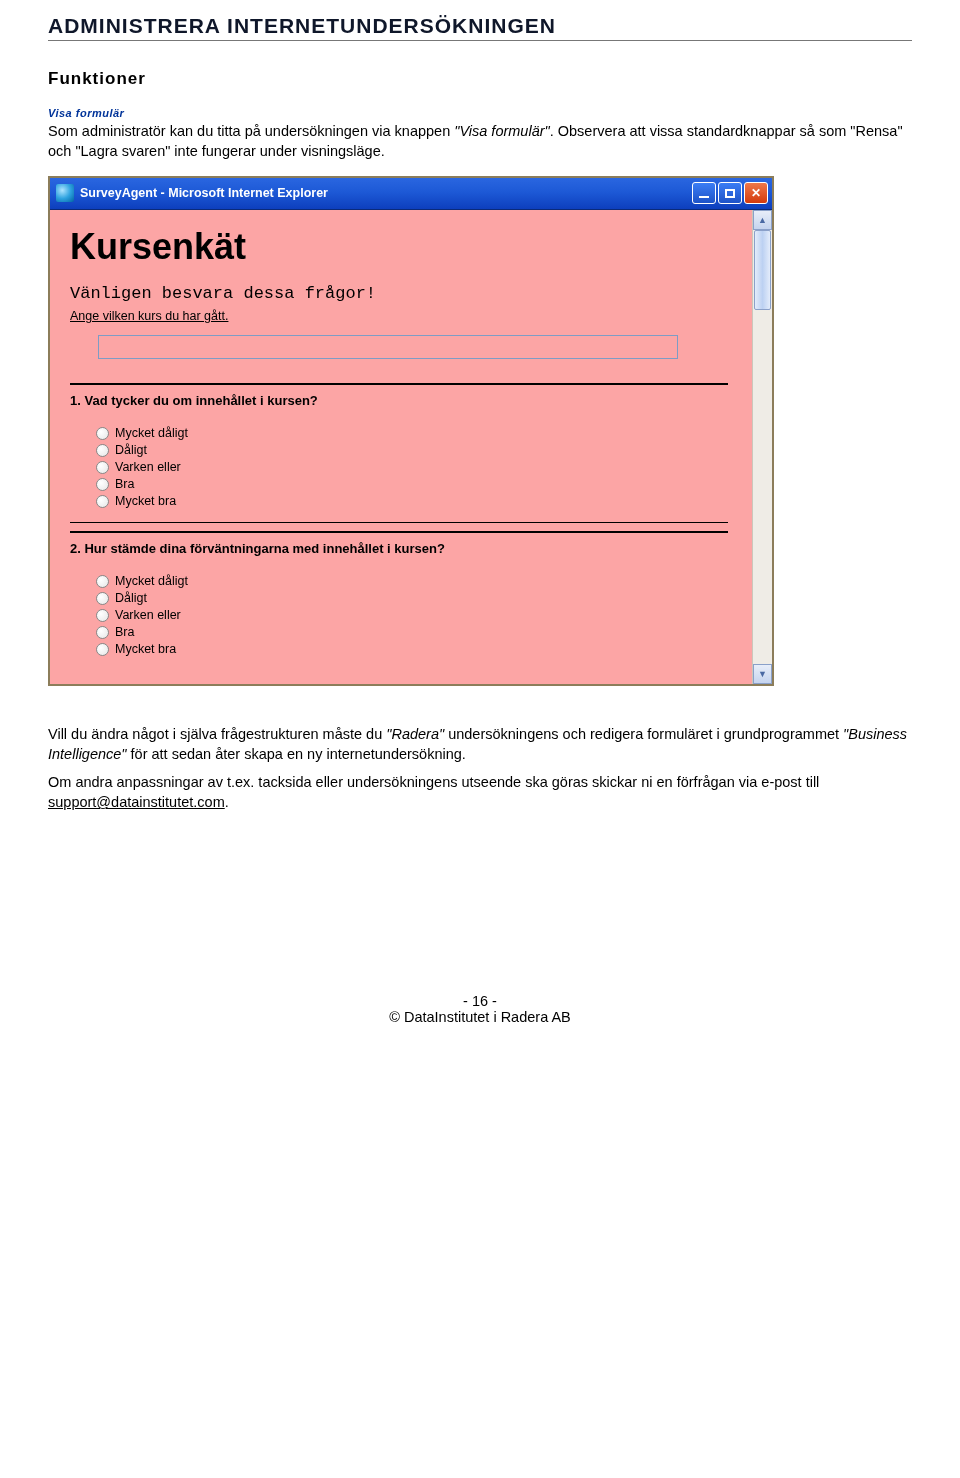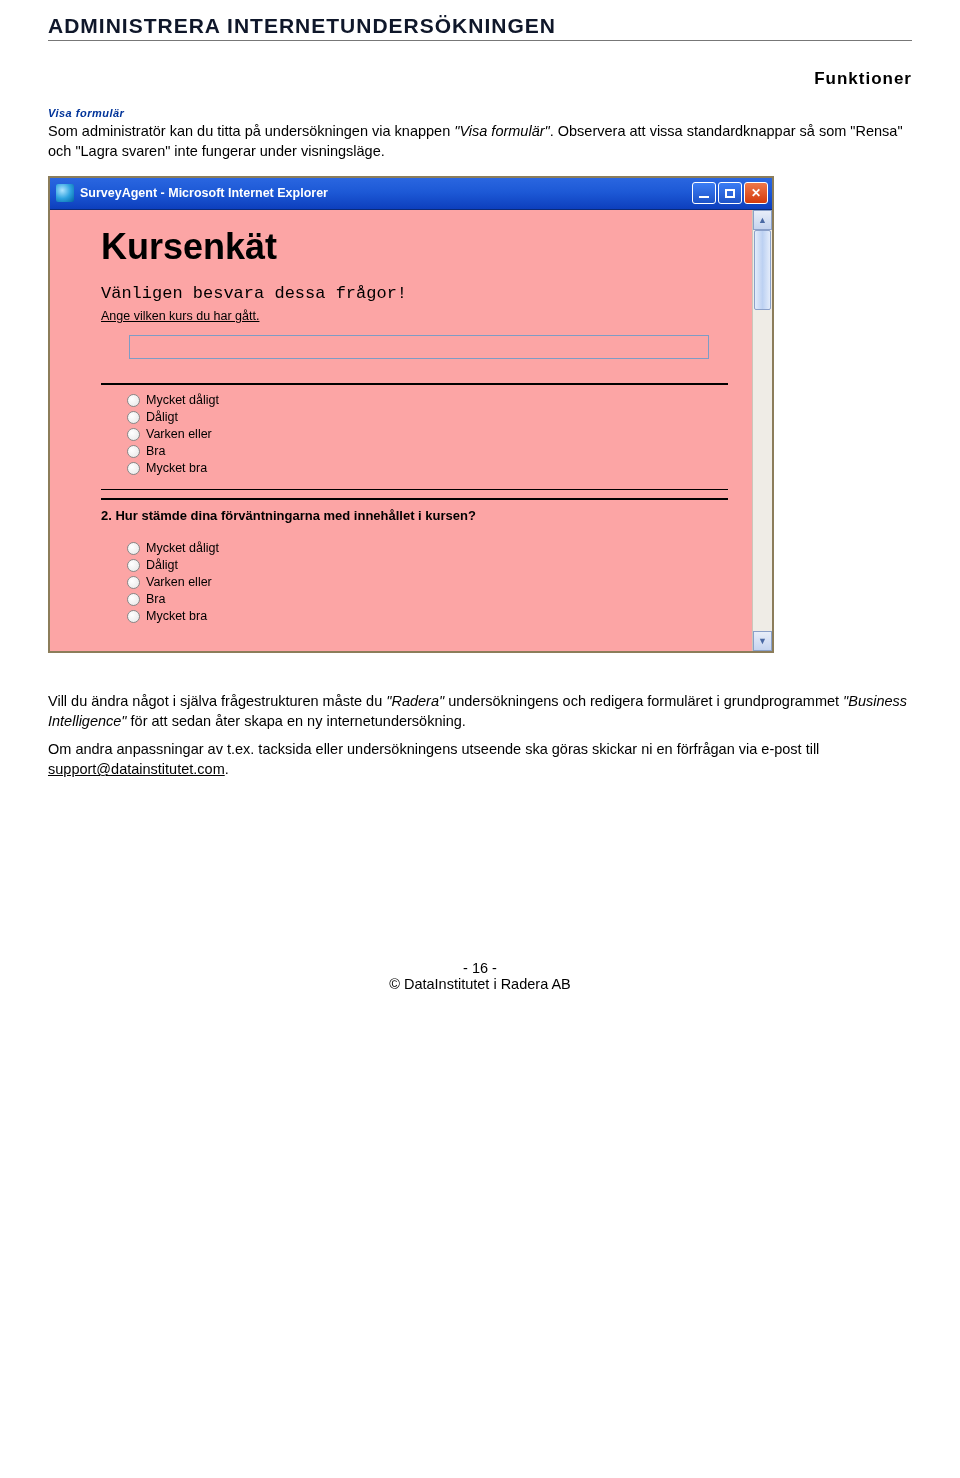--- a/index.html
+++ b/index.html
@@ -19,21 +19,20 @@
     border-bottom: 1.5px solid #777;
     padding-bottom: 2px;
     margin-bottom: 28px;
   }
   .h2 {
     color: #000;
     font-weight: bold;
     font-size: 17px;
     letter-spacing: 1px;
     margin-bottom: 18px;
-    text-align: right;
   }
   .h3 {
     color: #003399;
     font-weight: bold;
     font-size: 11px;
     font-style: italic;
     letter-spacing: 0.5px;
     margin-bottom: 2px;
   }
   p.body {
@@ -82,21 +81,20 @@
   }
   .win-min { background: linear-gradient(180deg,#3b7df5,#1e53c7); }
   .win-max { background: linear-gradient(180deg,#3b7df5,#1e53c7); }
   .win-close { background: linear-gradient(180deg,#ef784a,#d43a0c); }
   .win-min::after { content:""; width:10px; height:2px; background:#fff; margin-top:8px; }
   .win-max::after { content:""; width:10px; height:9px; border:2px solid #fff; box-sizing:border-box; }
   .win-close::after { content:"\2715"; color:#fff; }
 
   .shot-body {
     display: flex;
-    padding-left: 31px;
   }
   .shot-content {
     flex: 1;
     padding: 6px 24px 18px 20px;
     font-family: Arial, sans-serif;
   }
   .scrollbar {
     width: 20px;
     background: #efece6;
     border-left: 1px solid #cbc7bb;
@@ -178,20 +176,21 @@
     </div>
   </div>
   <div class="shot-body">
     <div class="shot-content">
       <div class="survey-title">Kursenkät</div>
       <div class="survey-instruction">Vänligen besvara dessa frågor!</div>
       <div class="survey-prompt">Ange vilken kurs du har gått.</div>
       <div class="text-input"></div>
 
       <hr class="q-divider">
+      <div class="q-label">1. Vad tycker du om innehållet i kursen?</div>
       <div class="opts">
         <div class="opt">
             <span class="radio"></span>
             <span>Mycket dåligt</span>
           </div>
         <div class="opt">
             <span class="radio"></span>
             <span>Dåligt</span>
           </div>
         <div class="opt">

